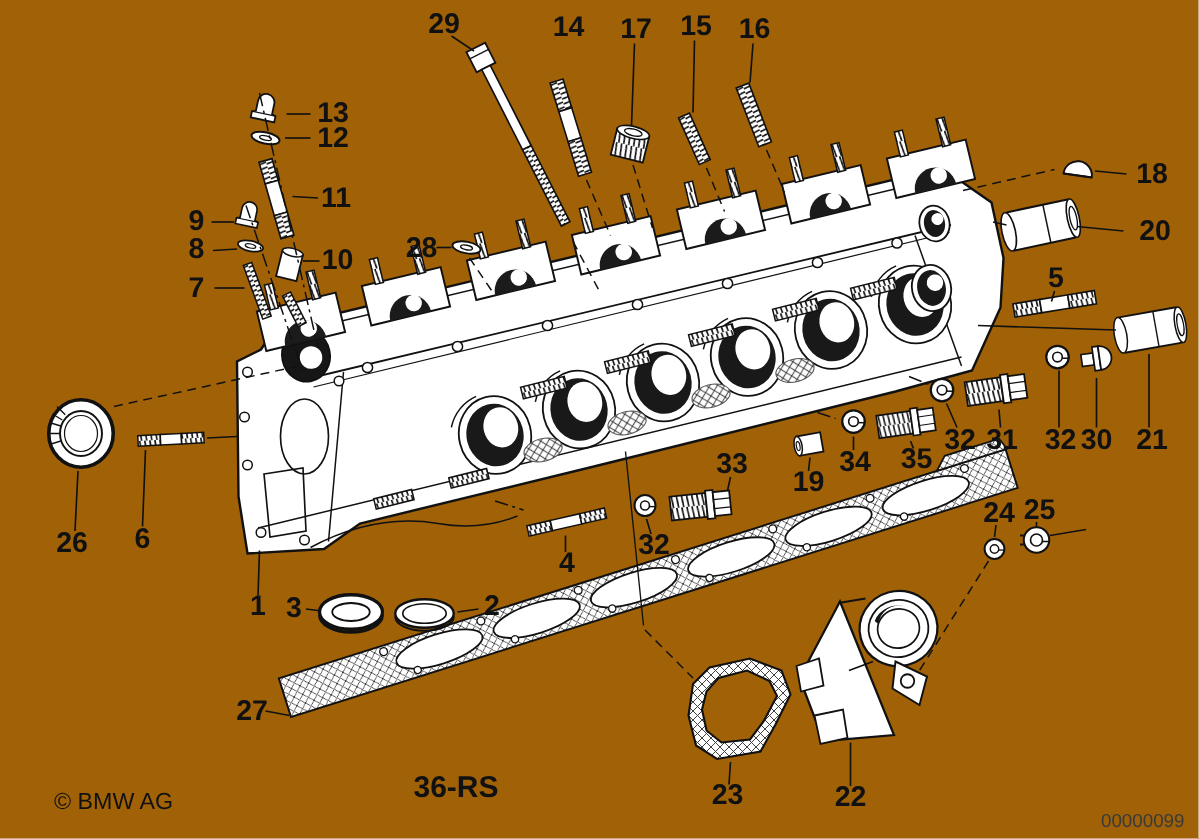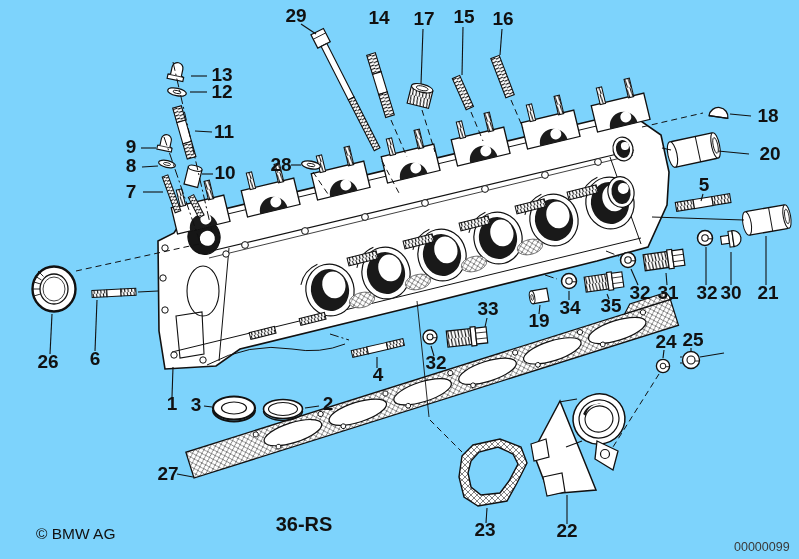--- a/index.html
+++ b/index.html
@@ -1,16 +1,16 @@
 <!DOCTYPE html>
 <html><head>
 <meta charset="utf-8">
 <style>
   html,body{margin:0;padding:0;background:#e8e8e8;}
-  .sheet{width:799px;height:559px;background:#7dd3fc;position:relative;margin:0 auto;
+  .sheet{width:799px;height:559px;background:#a16207;position:relative;margin:0 auto;
          font-family:"Liberation Sans","DejaVu Sans",sans-serif;overflow:hidden;}
   svg{display:block;}
   text{fill:#111;}
   .callout{font-size:19px;font-weight:bold;}
   .sectioncode{font-size:20px;font-weight:bold;}
   .copyright{font-size:15.5px;}
   .docnum{font-size:12.5px;fill:#3a3a3a;}
 </style>
 </head>
 <body>

